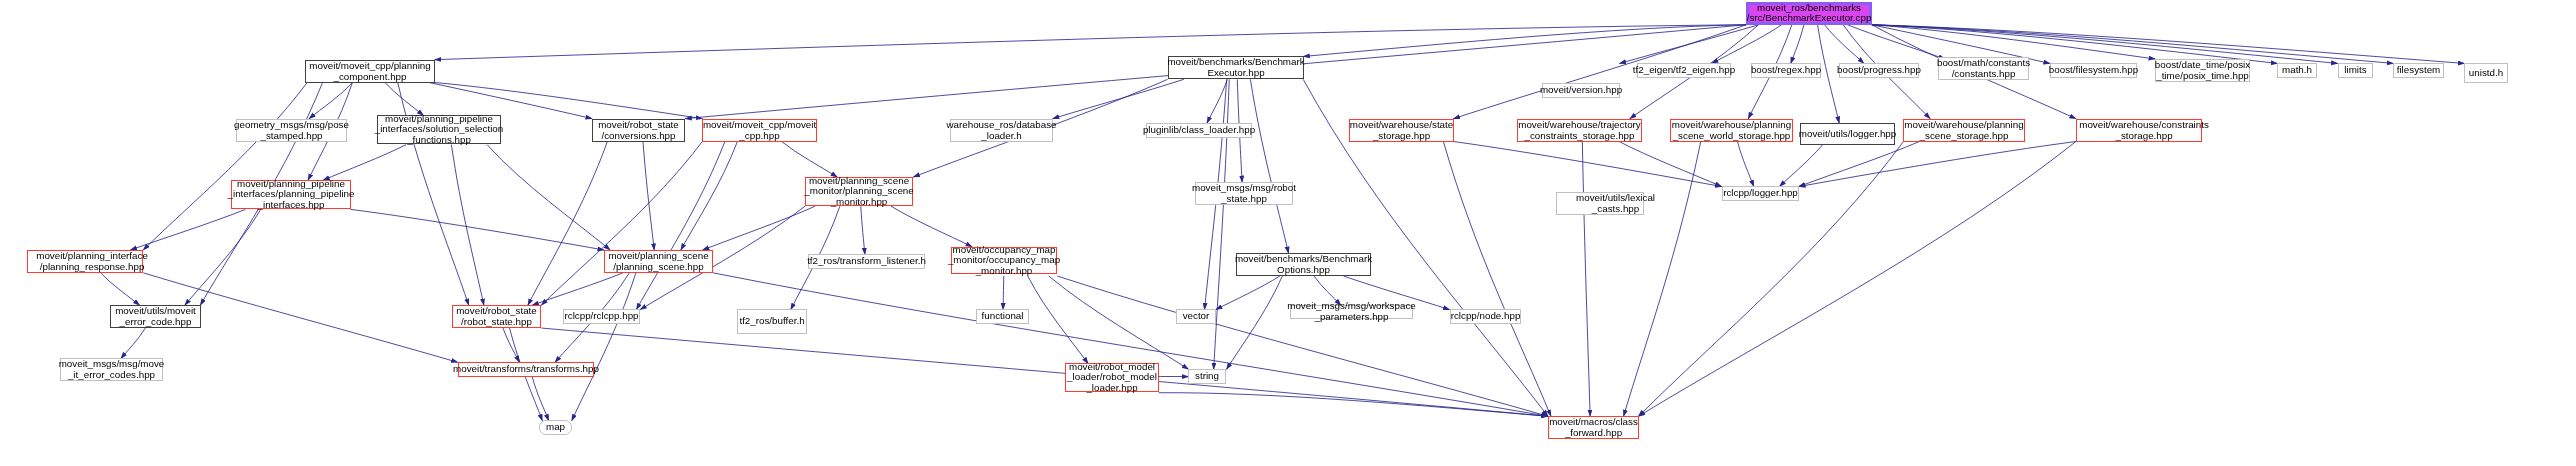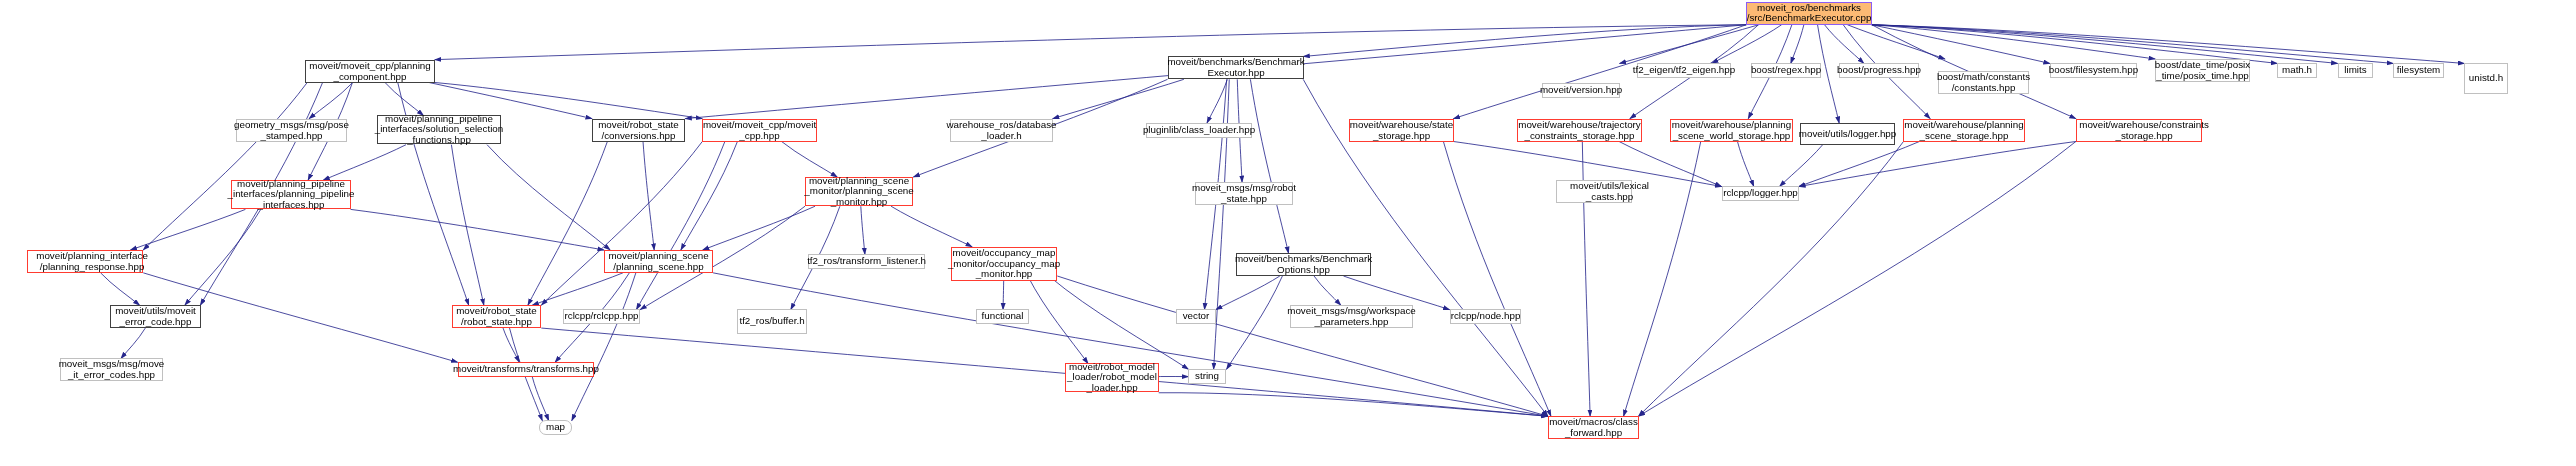--- a/index.html
+++ b/index.html
@@ -43,22 +43,22 @@
   }
   .node.black {
     border: 1px solid #404040;
     background: #ffffff;
   }
   .node.red {
     border: 1.1px solid #ff3b30;
     background: #ffffff;
   }
   .node.root {
-    border: 1px solid #8b5cf6;
-    background: #fdba74;
+    border: 3px solid #8b5cf6;
+    background: #d946ef;
   }
 </style>
 </head>
 <body>
 
 <div id="graph">
   <svg id="edge-layer" viewBox="0 0 4064 736" preserveAspectRatio="none" xmlns="http://www.w3.org/2000/svg">
     <defs>
       <marker id="ah" markerWidth="9" markerHeight="9" refX="8" refY="3" orient="auto" markerUnits="strokeWidth">
         <path d="M0,0 L9,3 L0,6 z" fill="#26268c"></path>
@@ -156,29 +156,29 @@
       <div class="node root" style="left: 1746px; top: 1.9px; width: 126px; height: 23px;">moveit_ros/benchmarks
 /src/BenchmarkExecutor.cpp</div>
       <div class="node black" style="left: 305px; top: 60px; width: 130px; height: 23px;">moveit/moveit_cpp/planning
 _component.hpp</div>
       <div class="node black" style="left: 1168px; top: 56px; width: 136px; height: 23px;">moveit/benchmarks/Benchmark
 Executor.hpp</div>
       <div class="node grey" style="left: 1542px; top: 63px; width: 78px; height: 14.6px; margin-top: 20px;">moveit/version.hpp</div>
       <div class="node grey" style="left: 1637px; top: 63px; width: 94px; height: 14.6px;">tf2_eigen/tf2_eigen.hpp</div>
       <div class="node grey" style="left: 1751px; top: 63px; width: 70px; height: 14.6px;">boost/regex.hpp</div>
       <div class="node grey" style="left: 1839px; top: 63px; width: 80px; height: 14.6px;">boost/progress.hpp</div>
-      <div class="node grey" style="left: 1938px; top: 71px; width: 91px; height: 23px;">boost/math/constants
+      <div class="node grey" style="left: 1938px; top: 57px; width: 91px; height: 23px;">boost/math/constants
 /constants.hpp</div>
       <div class="node grey" style="left: 2050px; top: 63px; width: 87px; height: 14.6px;">boost/filesystem.hpp</div>
       <div class="node grey" style="left: 2155px; top: 59px; width: 95px; height: 23px;">boost/date_time/posix
 _time/posix_time.hpp</div>
       <div class="node grey" style="left: 2277px; top: 63px; width: 40px; height: 14.6px;">math.h</div>
       <div class="node grey" style="left: 2338px; top: 63px; width: 35px; height: 14.6px;">limits</div>
       <div class="node grey" style="left: 2393px; top: 63px; width: 51px; height: 14.6px;">filesystem</div>
-      <div class="node grey" style="left: 2464px; top: 63px; width: 44px; height: 31px;">unistd.h</div>
+      <div class="node grey" style="left: 2464px; top: 63px; width: 44px; height: 20px;">unistd.h</div>
       <div class="node grey" style="left: 236px; top: 119px; width: 111px; height: 23px;">geometry_msgs/msg/pose
 _stamped.hpp</div>
       <div class="node black" style="left: 377px; top: 115px; width: 124px; height: 29px;">moveit/planning_pipeline
 _interfaces/solution_selection
 _functions.hpp</div>
       <div class="node black" style="left: 592px; top: 119px; width: 93px; height: 23px;">moveit/robot_state
 /conversions.hpp</div>
       <div class="node red" style="left: 702px; top: 119px; width: 115px; height: 23px;">moveit/moveit_cpp/moveit
 _cpp.hpp</div>
       <div class="node grey" style="left: 950px; top: 119px; width: 103px; height: 23px;">warehouse_ros/database
@@ -196,42 +196,42 @@
       <div class="node red" style="left: 2076px; top: 119px; width: 126px; height: 23px; padding-left: 12px;">moveit/warehouse/constraints
 _storage.hpp</div>
       <div class="node red" style="left: 231px; top: 180px; width: 120px; height: 29px;">moveit/planning_pipeline
 _interfaces/planning_pipeline
 _interfaces.hpp</div>
       <div class="node red" style="left: 805px; top: 177px; width: 108px; height: 29px;">moveit/planning_scene
 _monitor/planning_scene
 _monitor.hpp</div>
       <div class="node grey" style="left: 1195px; top: 182px; width: 98px; height: 23px;">moveit_msgs/msg/robot
 _state.hpp</div>
-      <div class="node grey" style="left: 1556px; top: 180px; width: 76px; height: 23px; padding-left: 33px;">moveit/utils/lexical
+      <div class="node grey" style="left: 1556px; top: 192px; width: 88px; height: 23px; padding-left: 33px;">moveit/utils/lexical
 _casts.hpp</div>
       <div class="node grey" style="left: 1722px; top: 186px; width: 77px; height: 14.6px;">rclcpp/logger.hpp</div>
       <div class="node red" style="left: 27px; top: 250px; width: 116px; height: 23px; padding-left: 16px;">moveit/planning_interface
 /planning_response.hpp</div>
       <div class="node red" style="left: 604px; top: 250px; width: 109px; height: 23px;">moveit/planning_scene
 /planning_scene.hpp</div>
       <div class="node grey" style="left: 808px; top: 254px; width: 117px; height: 14.6px;">tf2_ros/transform_listener.h</div>
-      <div class="node red" style="left: 951px; top: 247px; width: 106px; height: 34px;">moveit/occupancy_map
+      <div class="node red" style="left: 951px; top: 247px; width: 106px; height: 27px;">moveit/occupancy_map
 _monitor/occupancy_map
 _monitor.hpp</div>
       <div class="node black" style="left: 1236px; top: 253px; width: 135px; height: 23px;">moveit/benchmarks/Benchmark
 Options.hpp</div>
       <div class="node black" style="left: 110px; top: 305px; width: 91px; height: 23px;">moveit/utils/moveit
 _error_code.hpp</div>
       <div class="node red" style="left: 452px; top: 305px; width: 89px; height: 23px;">moveit/robot_state
 /robot_state.hpp</div>
       <div class="node grey" style="left: 563px; top: 309px; width: 77px; height: 14.6px;">rclcpp/rclcpp.hpp</div>
       <div class="node grey" style="left: 737px; top: 309px; width: 70px; height: 25px;">tf2_ros/buffer.h</div>
       <div class="node grey" style="left: 976px; top: 309px; width: 53px; height: 14.6px;">functional</div>
       <div class="node grey" style="left: 1176px; top: 309px; width: 40px; height: 14.6px;">vector</div>
-      <div class="node grey" style="left: 1290px; top: 305px; width: 123px; height: 23px;">moveit_msgs/msg/workspace
+      <div class="node grey" style="left: 1290px; top: 305px; width: 123px; height: 14px;">moveit_msgs/msg/workspace
 _parameters.hpp</div>
       <div class="node grey" style="left: 1450px; top: 309px; width: 71px; height: 14.6px;">rclcpp/node.hpp</div>
       <div class="node red" style="left: 1065px; top: 363px; width: 94px; height: 29px;">moveit/robot_model
 _loader/robot_model
 _loader.hpp</div>
       <div class="node grey" style="left: 1188px; top: 369px; width: 38px; height: 14.6px;">string</div>
       <div class="node red" style="left: 458px; top: 362px; width: 136px; height: 14.6px;">moveit/transforms/transforms.hpp</div>
       <div class="node grey" style="left: 60px; top: 358px; width: 103px; height: 23px;">moveit_msgs/msg/move
 _it_error_codes.hpp</div>
       <div class="node grey" style="left: 539px; top: 420px; width: 33px; height: 14.6px; border-radius: 7px;">map</div>

